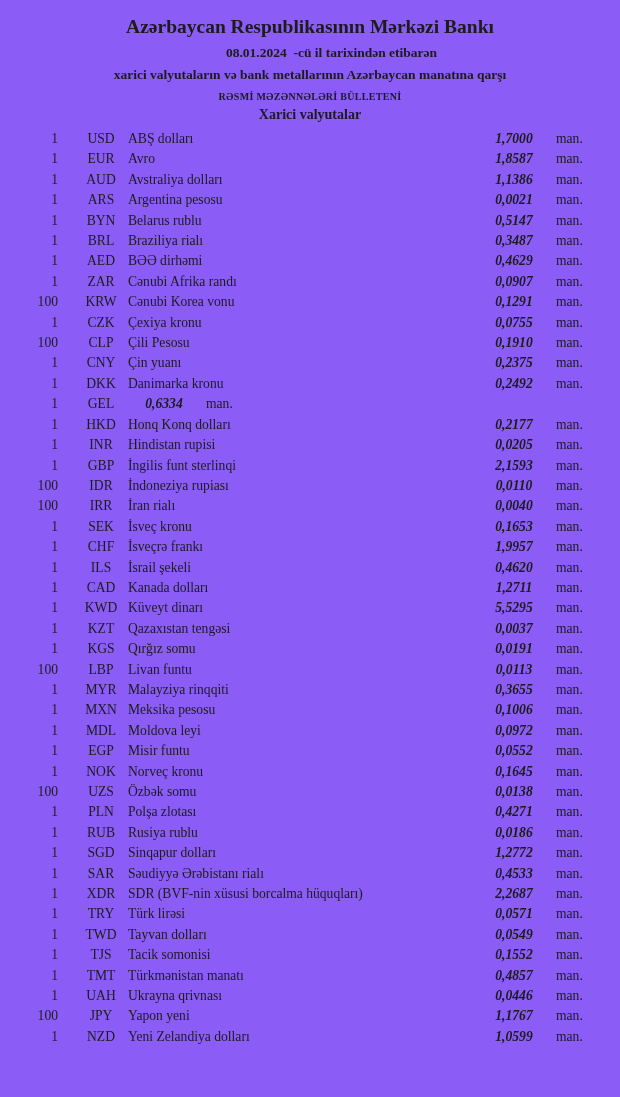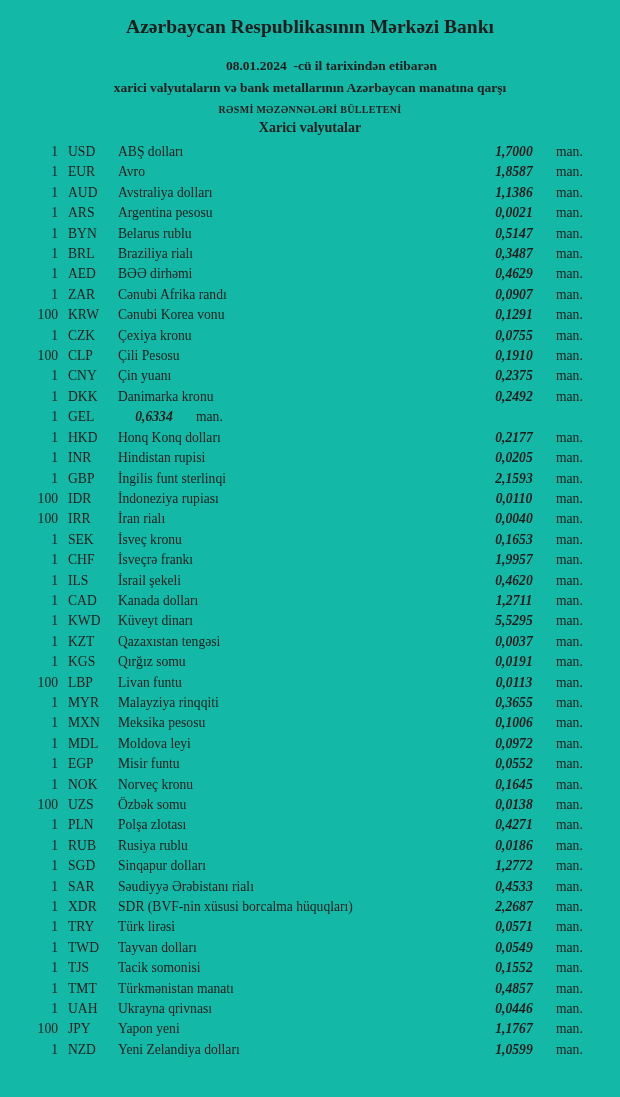--- a/index.html
+++ b/index.html
@@ -4,37 +4,37 @@
 <style>
   * { margin: 0; padding: 0; box-sizing: border-box; }
   html, body { background: #ffffff; }
   body {
     font-family: "Liberation Serif", "DejaVu Serif", serif;
     color: #1c1c1c;
   }
   .page {
     width: 620px;
     height: 1097px;
-    background: #14b8a6;
+    background: #8b5cf6;
     padding-top: 15px;
     overflow: hidden;
     margin: 0 auto;
   }
   .bank-name {
     text-align: center;
     font-weight: bold;
     font-size: 19.5px;
     line-height: 24px;
   }
   .date-line {
     text-align: center;
     font-weight: bold;
     font-size: 13.5px;
     line-height: 17px;
-    margin-top: 18px;
+    margin-top: 5px;
     white-space: pre;
     padding-left: 43px;
   }
   .subtitle {
     text-align: center;
     font-weight: bold;
     font-size: 13.5px;
     line-height: 17px;
     margin-top: 5px;
   }
@@ -57,21 +57,21 @@
   }
   .row {
     display: flex;
     align-items: baseline;
     height: 20.42px;
     line-height: 20.42px;
     font-size: 13.6px;
     padding: 0 22px 0 24px;
   }
   .qty   { width: 34px; text-align: right; flex: none; }
-  .code  { width: 46px; margin-left: 10px; flex: none; }
+  .code  { width: 46px; text-align: center; margin-left: 20px; flex: none; }
   .name  { flex: 1; padding-left: 4px; white-space: nowrap; overflow: hidden; }
   .rate  { width: 80px; text-align: center; font-weight: bold; font-style: italic; flex: none; }
   .unit  { width: 44px; padding-left: 2px; flex: none; }
 </style>
 </head>
 <body>
 
 <div class="page">
   <div class="header">
     <div class="bank-name">Azərbaycan Respublikasının Mərkəzi Bankı</div>

